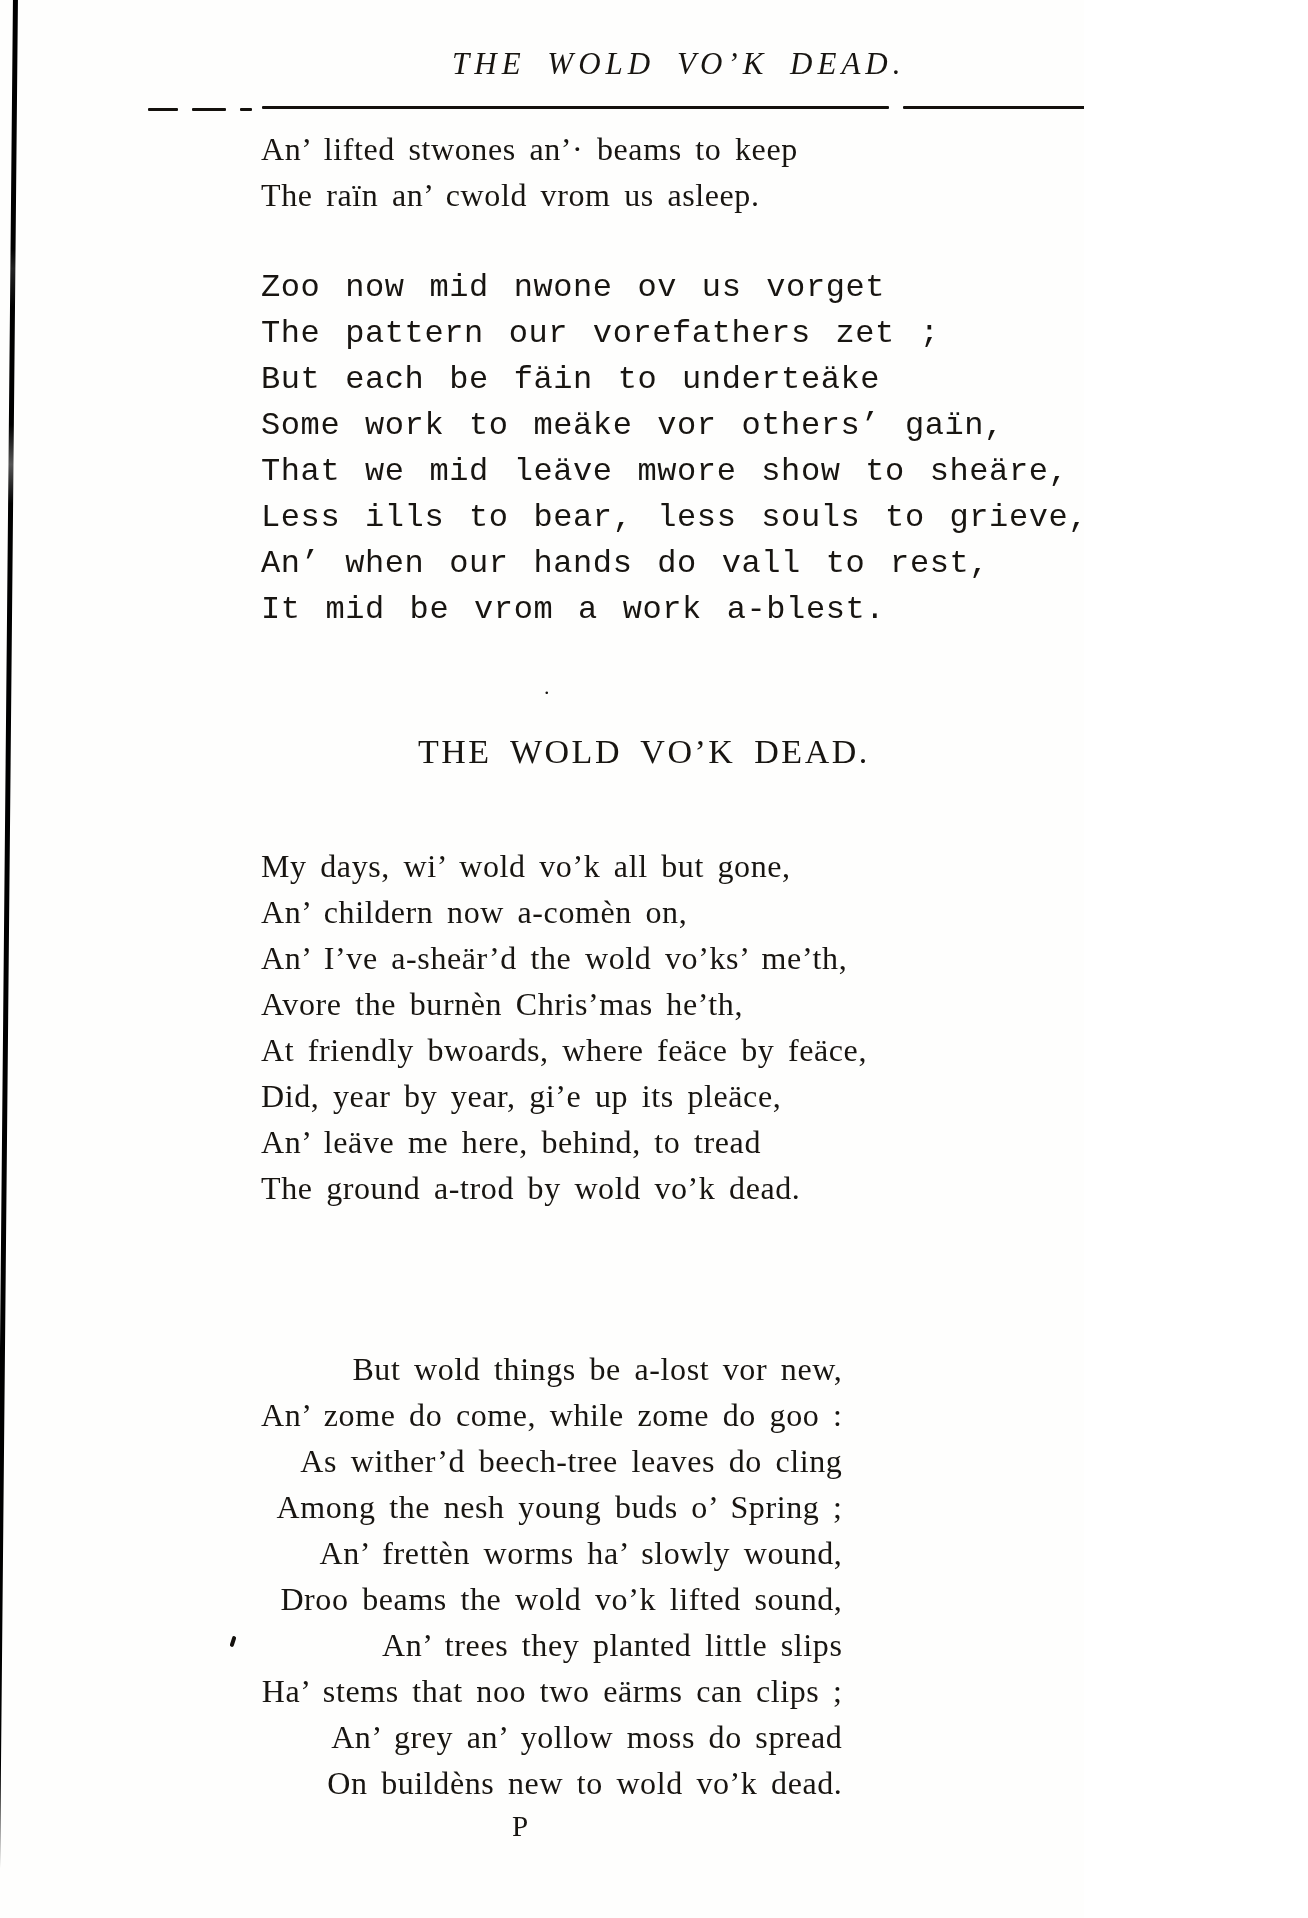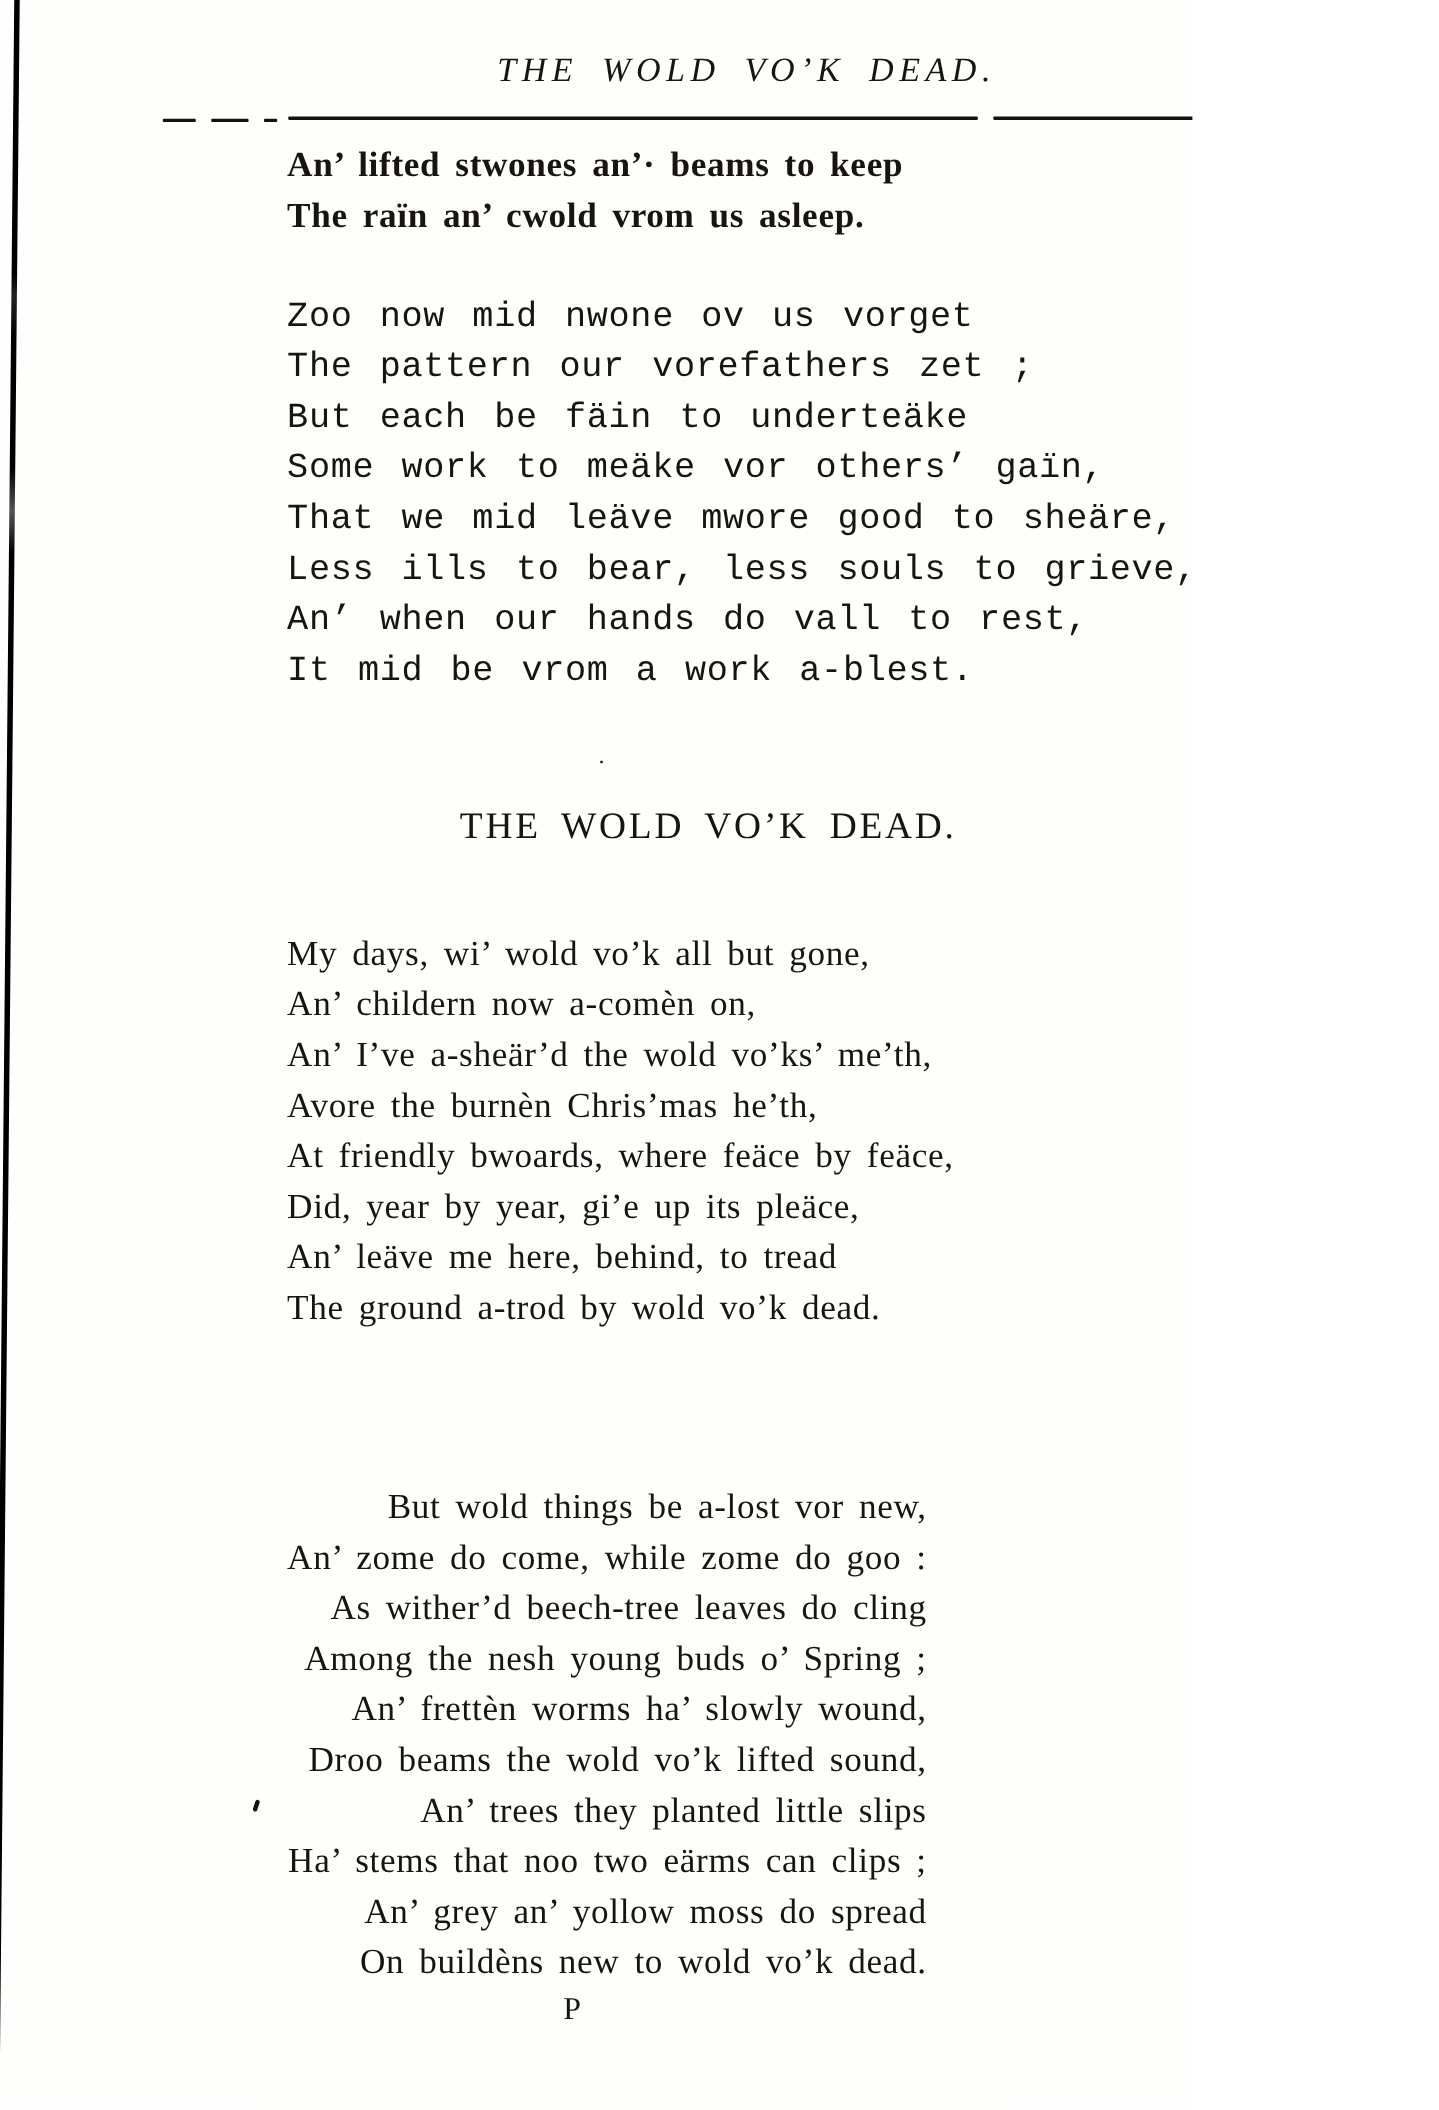--- a/index.html
+++ b/index.html
@@ -50,21 +50,21 @@
   .stanza {
     position: absolute;
     left: 261px;
     font-size: 32px;
     line-height: 46px;
     letter-spacing: 0.6px;
     word-spacing: 5px;
     white-space: nowrap;
   }
   .stanza p { margin: 0; }
-  .stanza-1 { top: 126px; font-weight: bold; }
+  .stanza-1 { top: 126px; }
   .stanza-2 { top: 265px; font-family: Liberation Mono, monospace; }
   .stanza-3 { top: 843px; }
   .stanza-4 { top: 1346px; text-align: right; }
   .separator-dot {
     position: absolute;
     left: 544px; top: 676px;
     font-size: 22px; line-height: 22px;
   }
   .section-title {
     position: absolute;
@@ -112,21 +112,21 @@
   <div class="stanza stanza-1">
     <p class="line">An’ lifted stwones an’· beams to keep</p>
     <p class="line">The raïn an’ cwold vrom us asleep.</p>
   </div>
 
   <div class="stanza stanza-2">
     <p class="line">Zoo now mid nwone ov us vorget</p>
     <p class="line">The pattern our vorefathers zet ;</p>
     <p class="line">But each be fäin to underteäke</p>
     <p class="line">Some work to meäke vor others’ gaïn,</p>
-    <p class="line">That we mid leäve mwore good to sheäre,</p>
+    <p class="line">That we mid leäve mwore show to sheäre,</p>
     <p class="line">Less ills to bear, less souls to grieve,</p>
     <p class="line">An’ when our hands do vall to rest,</p>
     <p class="line">It mid be vrom a work a-blest.</p>
   </div>
 
   <div class="separator-dot">.</div>
 
   <h2 class="section-title">THE WOLD VO’K DEAD.</h2>
 
   <div class="stanza stanza-3">

